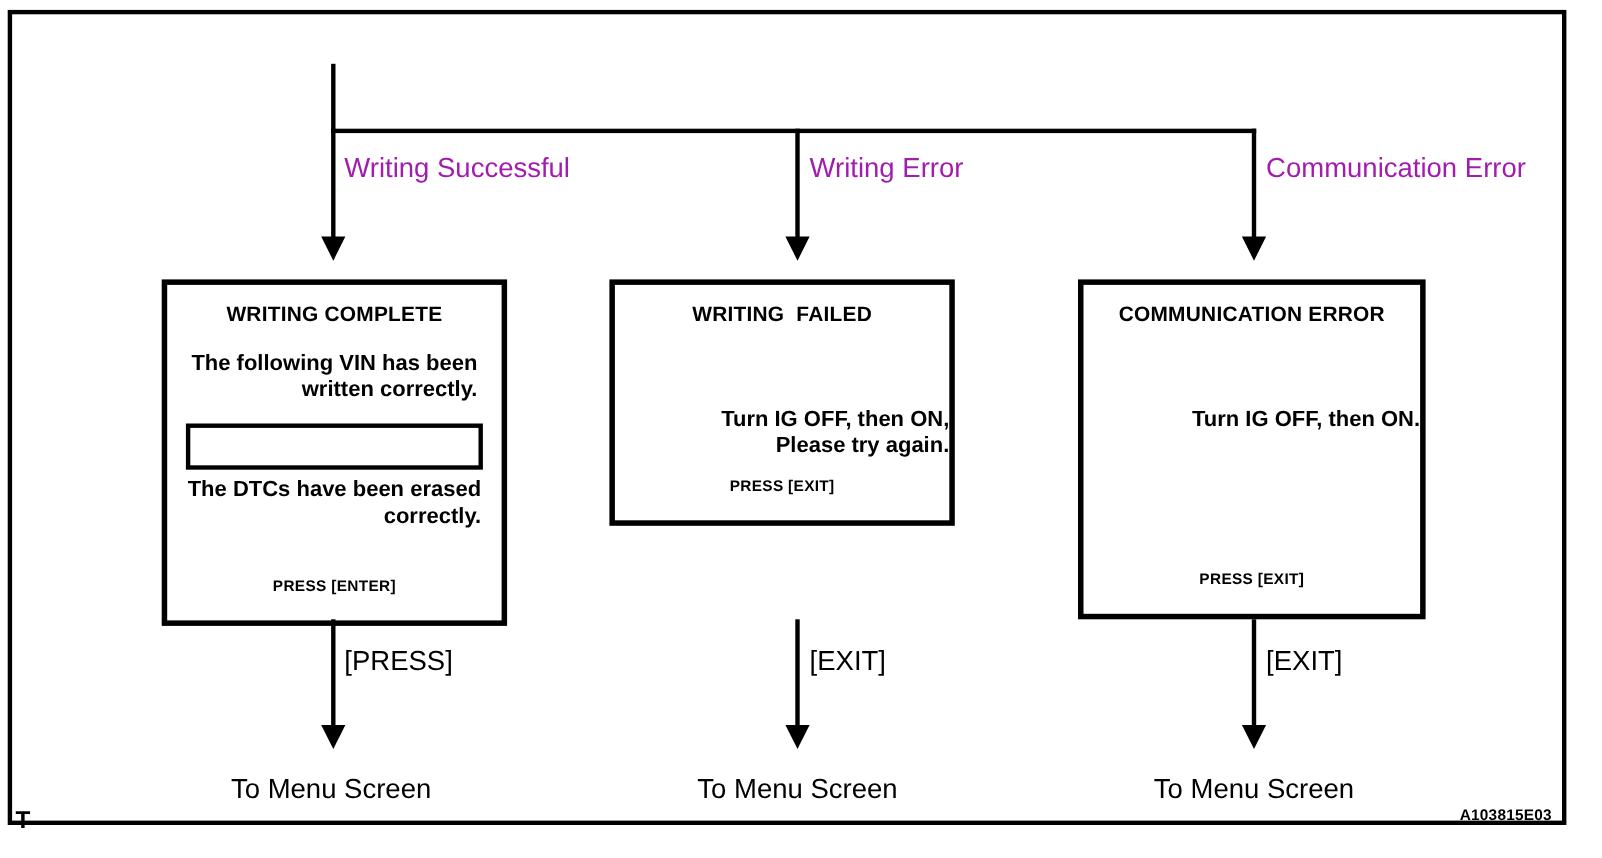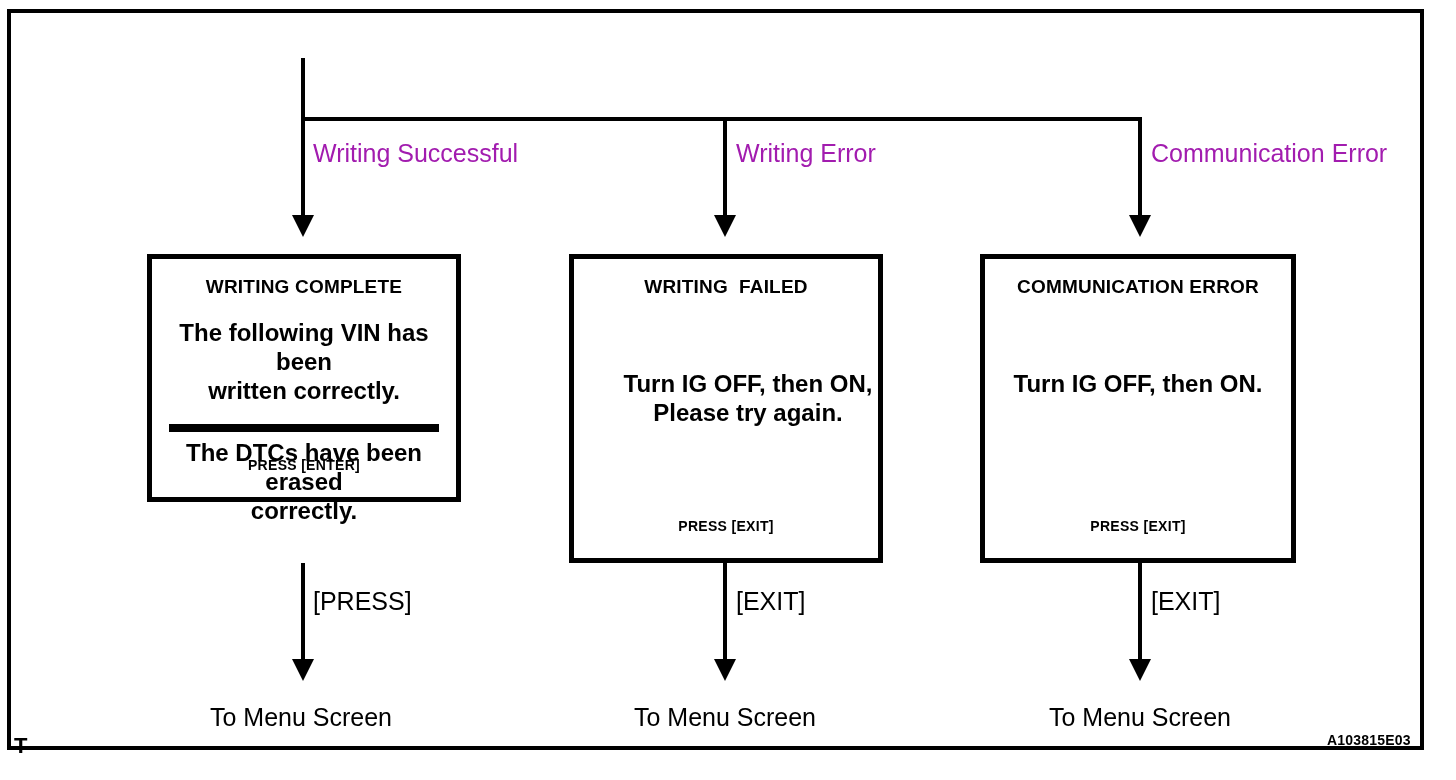--- a/index.html
+++ b/index.html
@@ -79,23 +79,23 @@
   }
   .screen-title {
     font-size: 19px;
     font-weight: bold;
     letter-spacing: 0.2px;
     text-align: center;
     white-space: pre;
     line-height: 1.1;
   }
   .screen-msg {
-    font-size: 24px;
-    font-weight: bold;
-    text-align: center;
+    font-size: 20px;
+    font-weight: bold;
+    text-align: right;
     line-height: 1.22;
     white-space: pre-line;
   }
   .vin-field {
     border: 4px solid #000000;
     box-sizing: border-box;
     background: #ffffff;
   }
   .screen-press {
     font-size: 14px;
@@ -155,33 +155,33 @@
   <div class="vline" style="left:723px; top:117px; height:100px;"></div>
   <div class="arrowhead" style="left:714px; top:215px;"></div>
 
   <div class="vline" style="left:1138px; top:117px; height:100px;"></div>
   <div class="arrowhead" style="left:1129px; top:215px;"></div>
 
   <div class="branch-label" style="left:313px; top:141px;">Writing Successful</div>
   <div class="branch-label" style="left:736px; top:141px;">Writing Error</div>
   <div class="branch-label" style="left:1151px; top:141px;">Communication Error</div>
 
-  <div class="screen-box" style="left:147px; top:254px; width:314px; height:248px;">
+  <div class="screen-box" style="left:147px; top:254px; width:314px; height:315px;">
     <div class="screen-inner">
       <div class="screen-title" style="margin-top:18px;">WRITING COMPLETE</div>
       <div class="screen-msg" style="margin-top:20px;">The following VIN has been
 written correctly.</div>
       <div class="vin-field" style="margin-top:18px; width:270px; height:42px;"></div>
       <div class="screen-msg" style="margin-top:6px;">The DTCs have been erased
 correctly.</div>
       <div class="screen-press" style="position:absolute; left:0; right:0; bottom:24px;">PRESS [ENTER]</div>
     </div>
   </div>
 
-  <div class="screen-box" style="left:569px; top:254px; width:314px; height:309px;">
+  <div class="screen-box" style="left:554px; top:254px; width:314px; height:224px;">
     <div class="screen-inner">
       <div class="screen-title" style="margin-top:18px;">WRITING  FAILED</div>
       <div class="screen-msg" style="position:absolute; left:0; right:0; top:110px;padding-left:44px;">Turn IG OFF, then ON,
 Please try again.</div>
       <div class="screen-press" style="position:absolute; left:0; right:0; bottom:24px;">PRESS [EXIT]</div>
     </div>
   </div>
 
   <div class="screen-box" style="left:980px; top:254px; width:316px; height:309px;">
     <div class="screen-inner">

